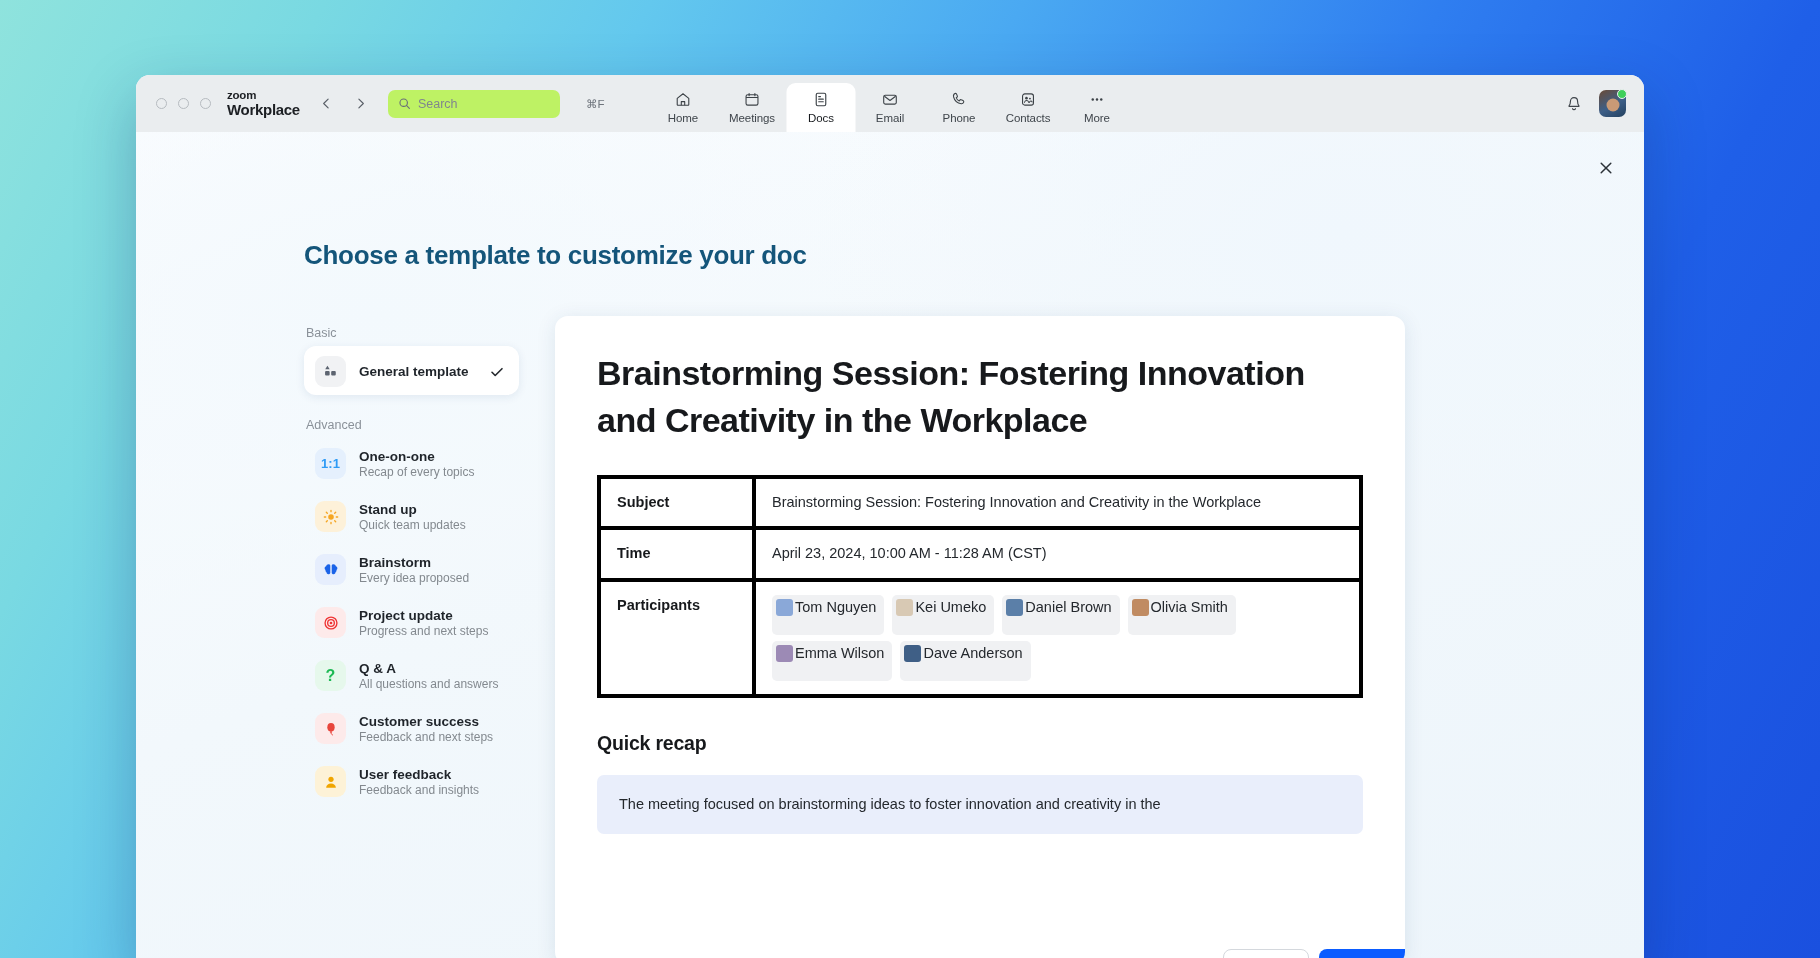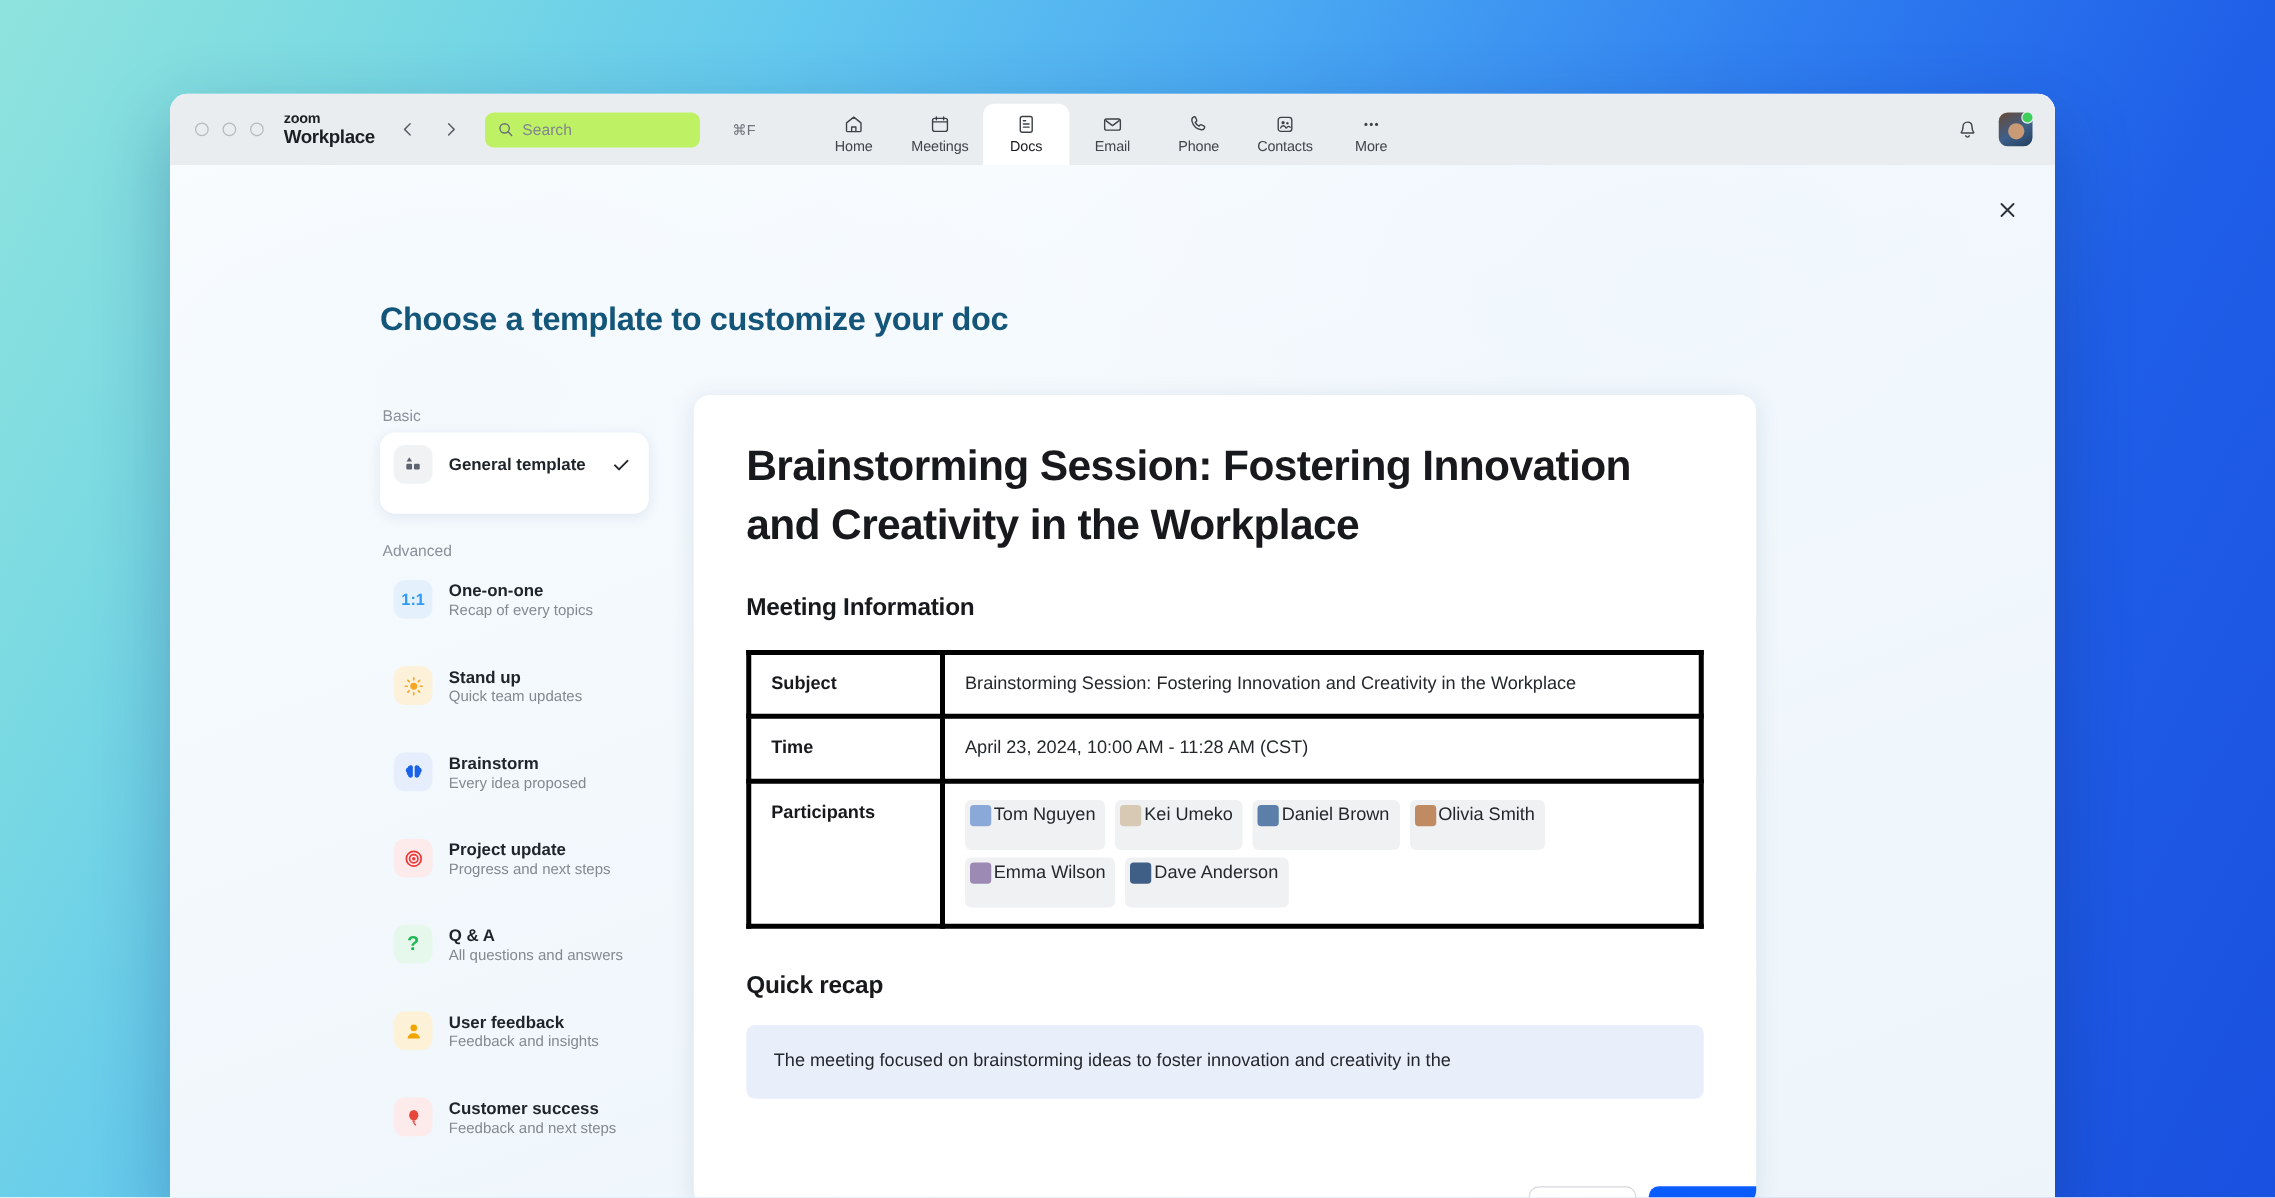--- a/index.html
+++ b/index.html
@@ -238,21 +238,21 @@
     color: #8a9199;
     margin: 0 0 6px 0;
     padding-left: 2px;
   }
   .tpl-group-label.second { margin-top: 23px; }
 
   .tpl-item {
     display: flex;
     align-items: center;
     gap: 13px;
-    padding: 10px 14px 24px 11px;
+    padding: 10px 14px 8px 11px;
     border-radius: 12px;
     cursor: pointer;
   }
   .tpl-item.selected {
     background: #ffffff;
     box-shadow: 0 2px 10px rgba(25, 60, 110, 0.09);
   }
   .tpl-ico {
     width: 31px; height: 31px;
     border-radius: 9px;
@@ -630,52 +630,51 @@
 
           <div class="tpl-item adv-item">
             <span class="tpl-ico" style="background:#e6f8ec;color:#1db954;font-size:16px;">?</span>
             <span class="tpl-txt">
               <span class="tpl-name">Q &amp; A</span>
               <span class="tpl-sub">All questions and answers</span>
             </span>
           </div>
 
           <div class="tpl-item adv-item">
-            <span class="tpl-ico" style="background:#fdf2d7;color:#f0a500;">
-              <svg width="18" height="18" viewBox="0 0 20 20" fill="currentColor">
-                  <circle cx="10" cy="7" r="2.9"></circle>
-                  <path d="M4.6 16.4c0-2.8 2.4-4.6 5.4-4.6s5.4 1.8 5.4 4.6H4.6Z"></path>
-                </svg>
-            </span>
-            <span class="tpl-txt">
-              <span class="tpl-name">User feedback</span>
-              <span class="tpl-sub">Feedback and insights</span>
-            </span>
-          </div>
-
-          <div class="tpl-item adv-item">
             <span class="tpl-ico" style="background:#fdeaea;color:#e8453c;">
               <svg width="18" height="18" viewBox="0 0 20 20" fill="currentColor">
                   <ellipse cx="10" cy="8" rx="4.1" ry="4.7"></ellipse>
                   <path d="M9.2 12.6h1.6l.5 1.2h-2.6l.5-1.2Z"></path>
                   <path d="M10 13.8c0 1.3.4 2.2 1.6 2.8" stroke="currentColor" stroke-width="1.1" fill="none" stroke-linecap="round"></path>
                 </svg>
             </span>
             <span class="tpl-txt">
               <span class="tpl-name">Customer success</span>
               <span class="tpl-sub">Feedback and next steps</span>
             </span>
           </div>
+
+          <div class="tpl-item adv-item">
+            <span class="tpl-ico" style="background:#fdf2d7;color:#f0a500;">
+              <svg width="18" height="18" viewBox="0 0 20 20" fill="currentColor">
+                  <circle cx="10" cy="7" r="2.9"></circle>
+                  <path d="M4.6 16.4c0-2.8 2.4-4.6 5.4-4.6s5.4 1.8 5.4 4.6H4.6Z"></path>
+                </svg>
+            </span>
+            <span class="tpl-txt">
+              <span class="tpl-name">User feedback</span>
+              <span class="tpl-sub">Feedback and insights</span>
+            </span>
+          </div>
         </div>
 
         <div class="doc-card">
 
           <div class="doc-title">Brainstorming Session: Fostering Innovation and Creativity in the Workplace</div>
 
-          <div class="doc-h2">Meeting Information</div>
 
           <table class="meta">
             <tbody>
               <tr>
                 <td class="k">Subject</td>
                 <td>Brainstorming Session: Fostering Innovation and Creativity in the Workplace</td>
               </tr>
               <tr>
                 <td class="k">Time</td>
                 <td>April 23, 2024, 10:00 AM - 11:28 AM (CST)</td>

